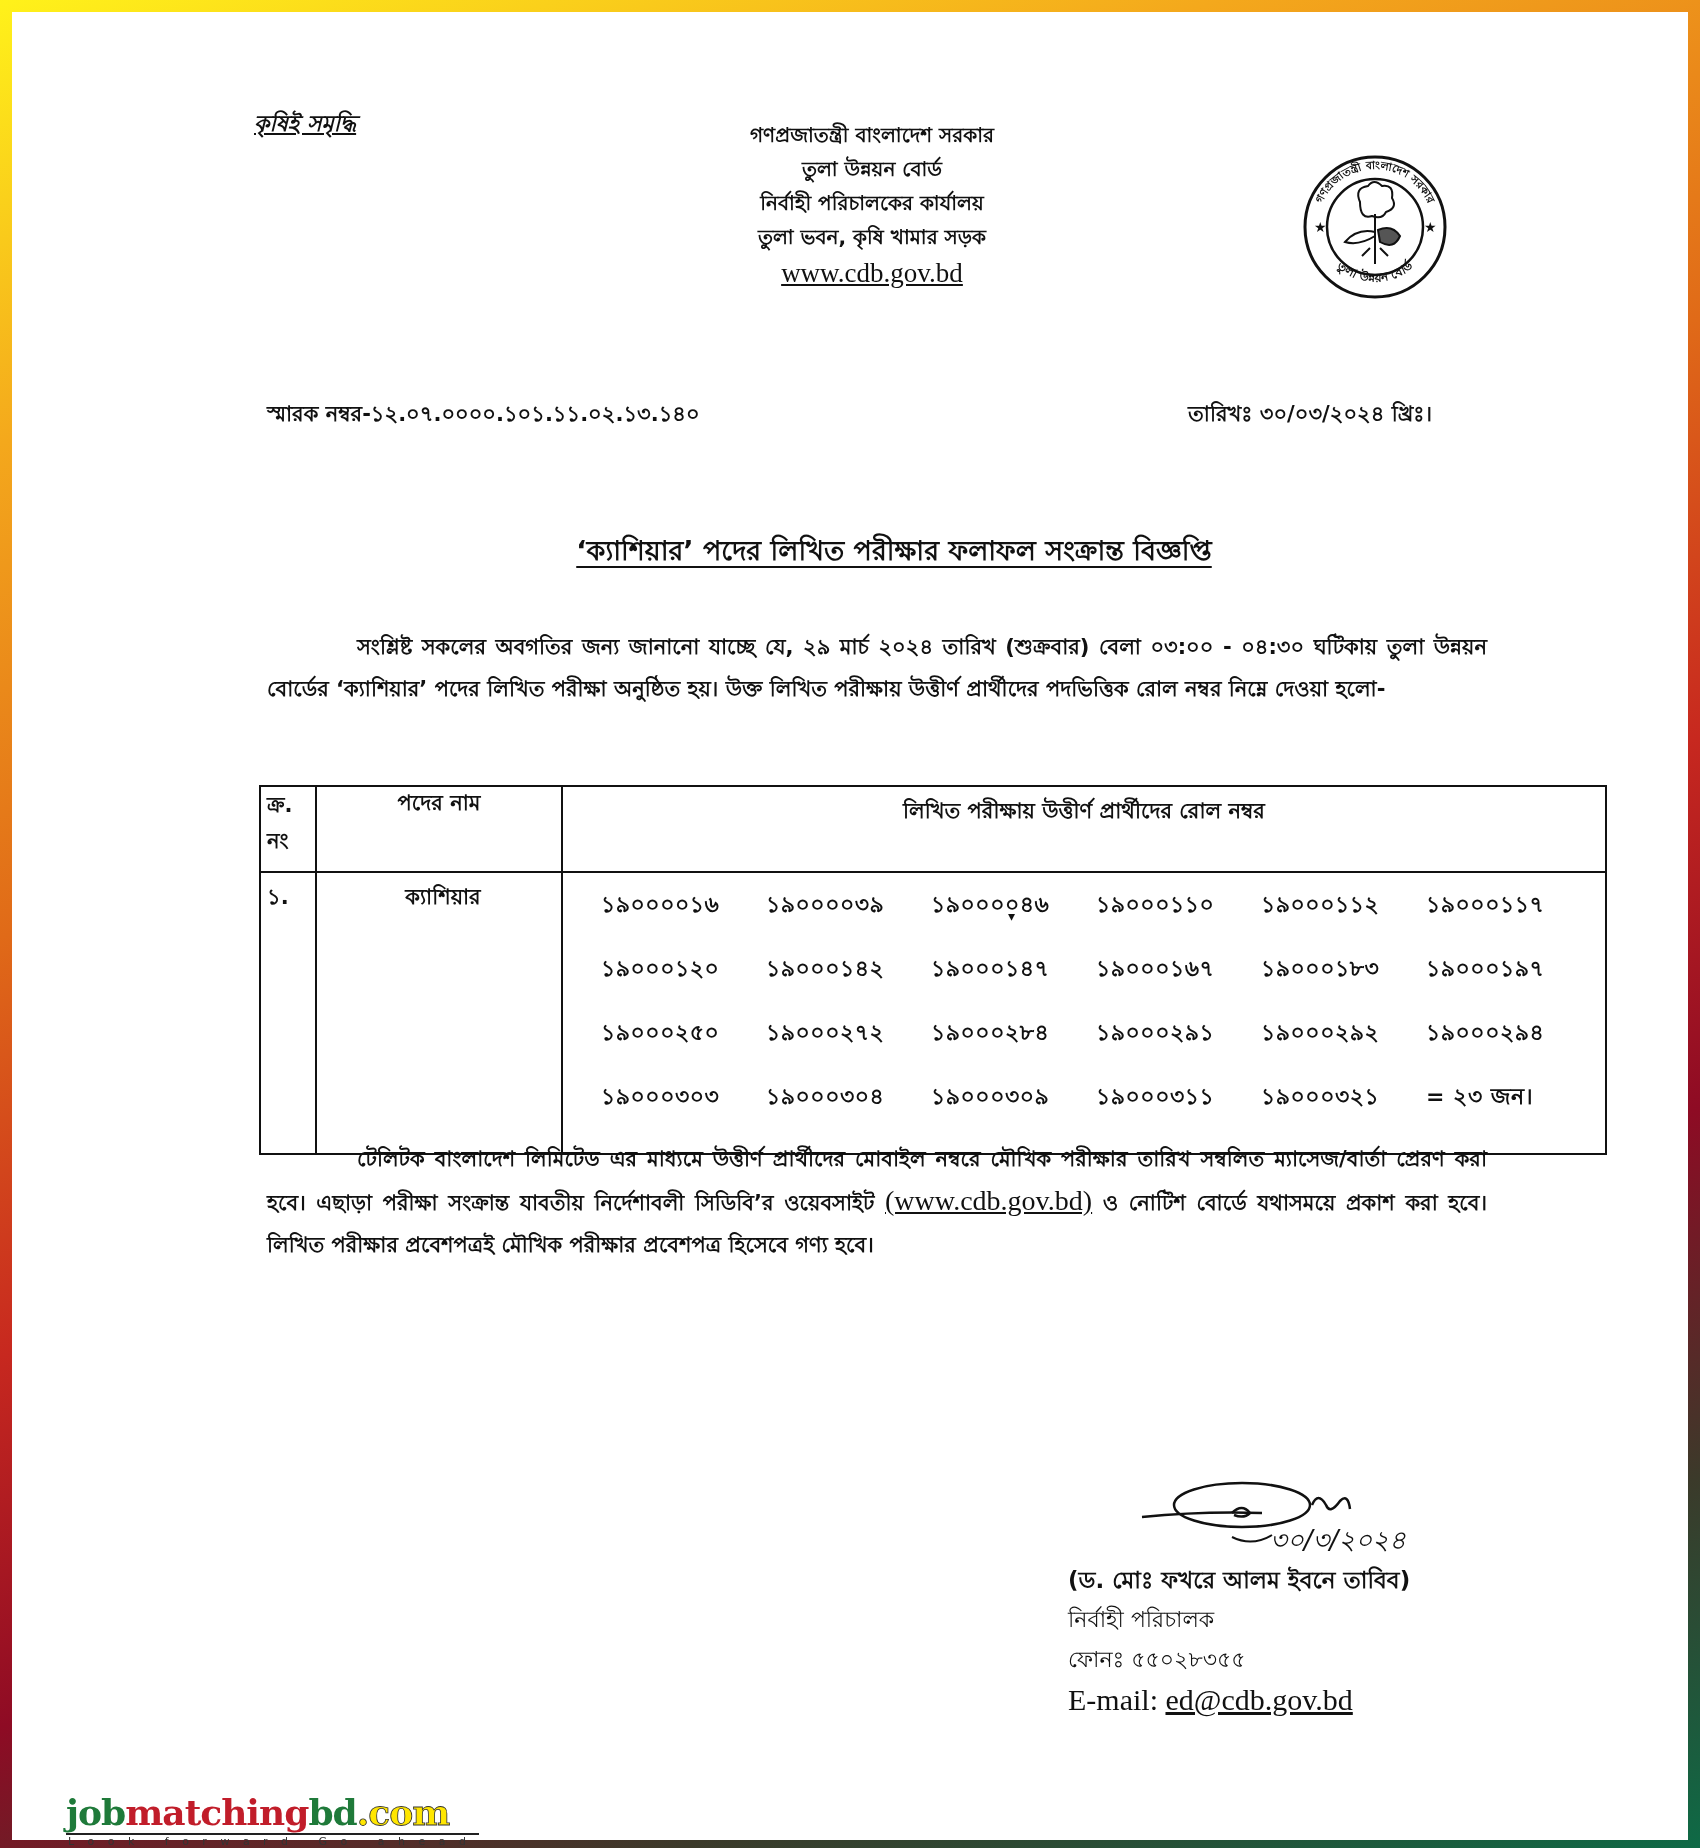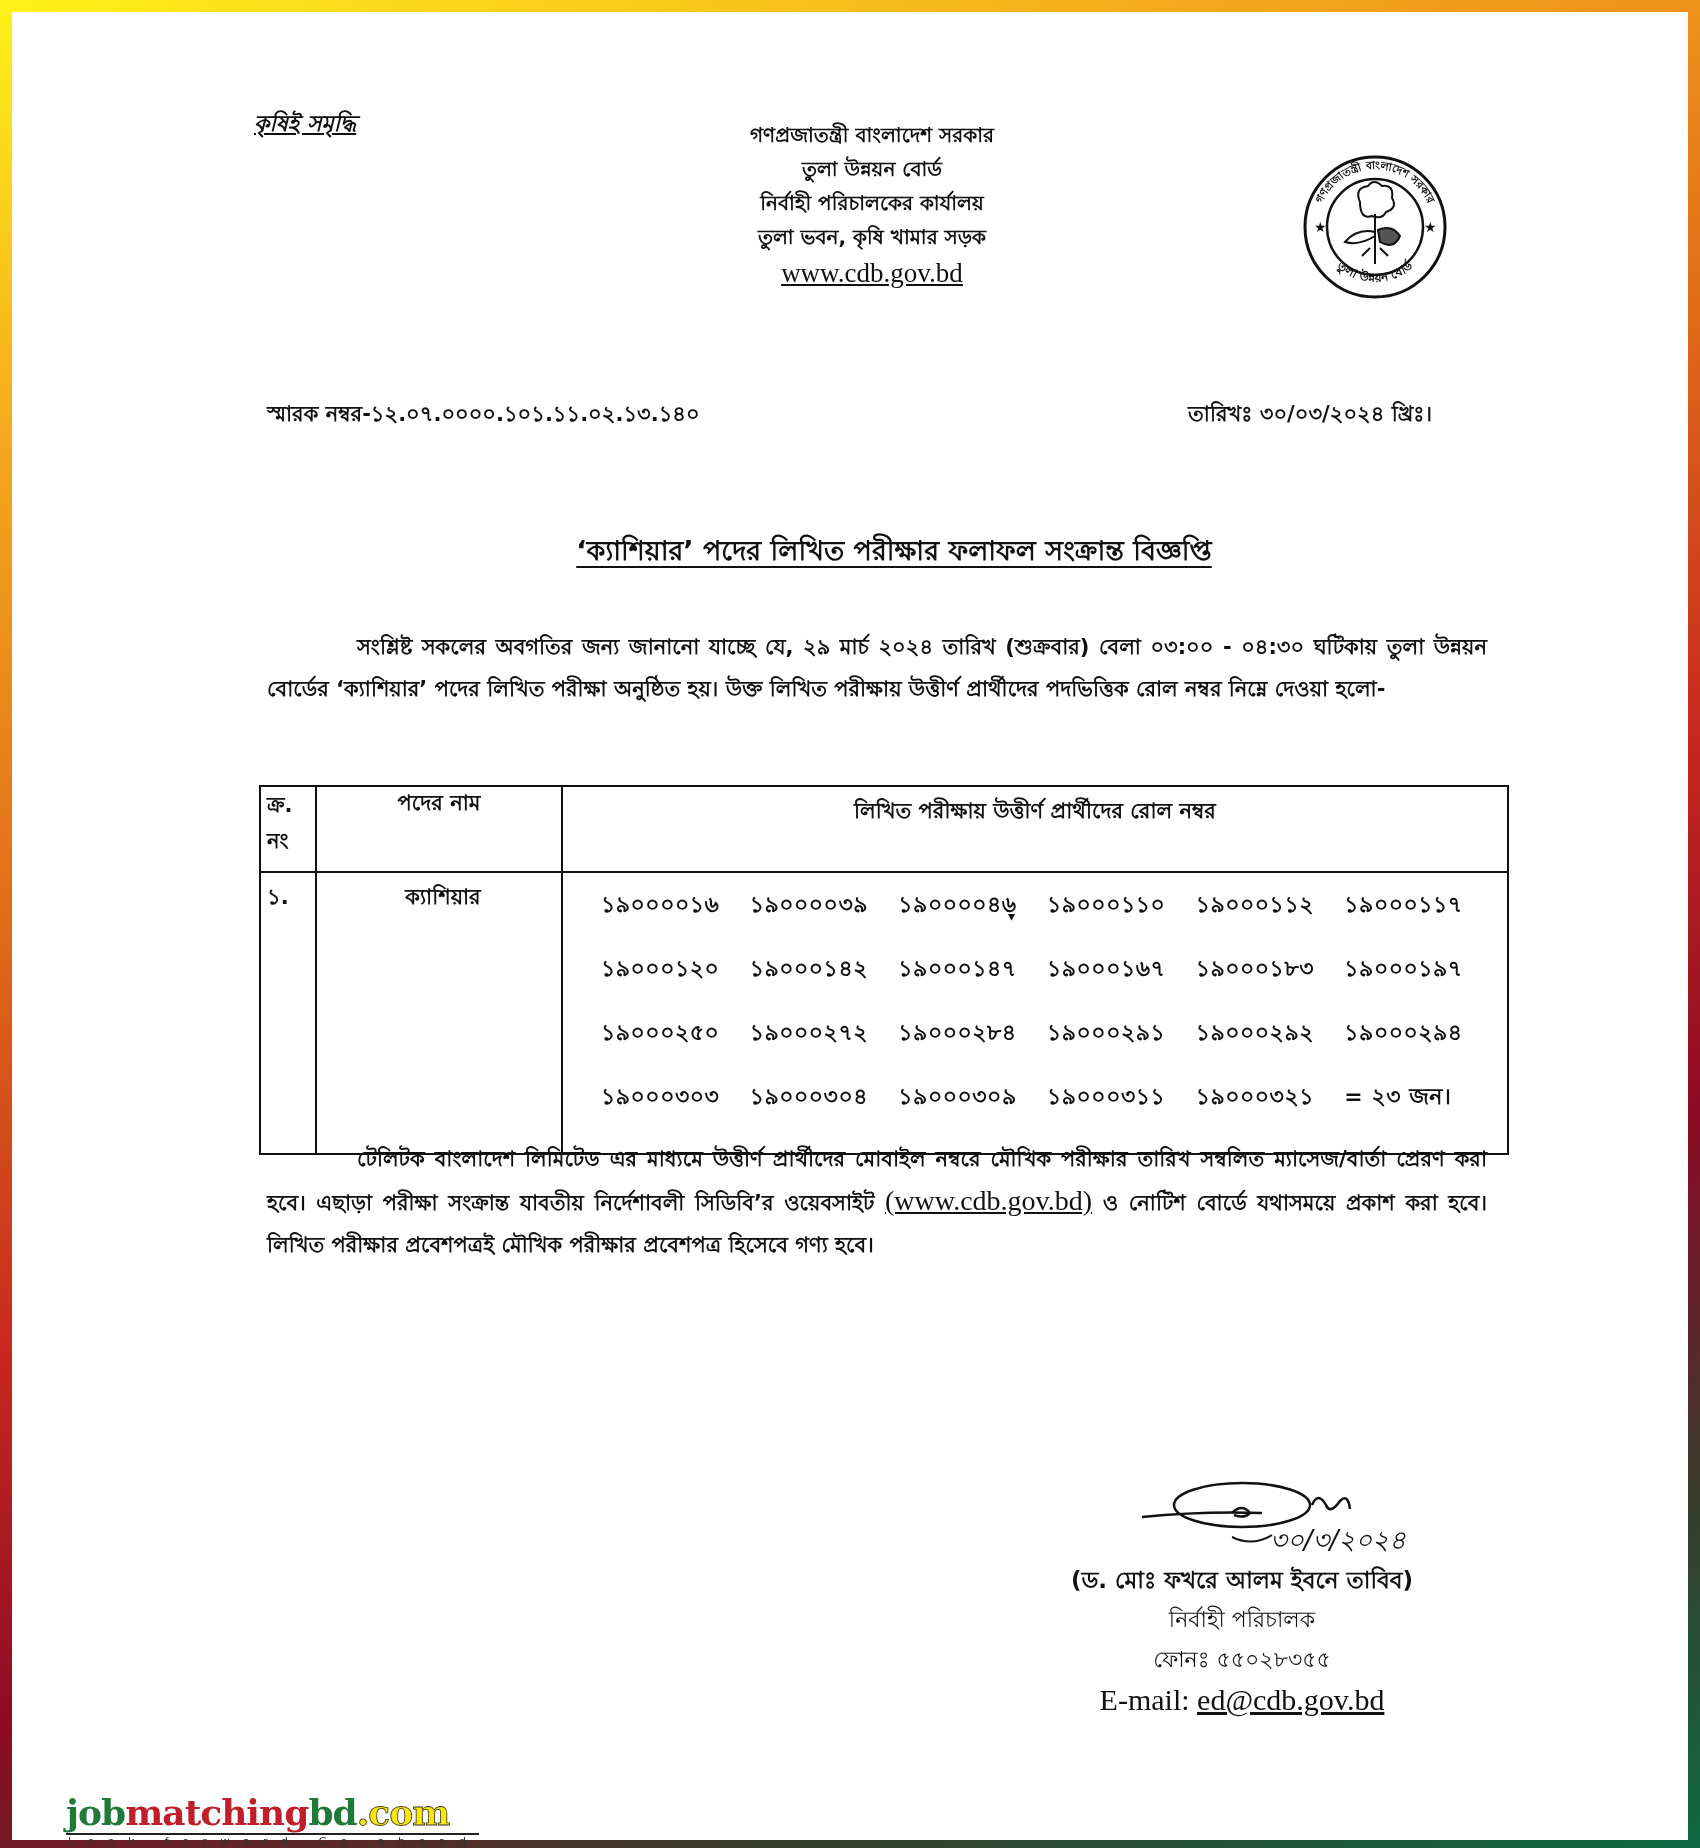--- a/index.html
+++ b/index.html
@@ -38,40 +38,40 @@
     .title span { text-decoration: underline; text-underline-offset: 6px; }
     .para {
       left: 255px; width: 1220px; font-size: 21px; font-weight: bold;
       line-height: 42px; text-align: justify;
     }
     .para .indent { display: inline-block; width: 90px; }
     .para1 { top: 614px; }
     .para2 { top: 1126px; }
     .para2 .site { font-family: "Liberation Serif", serif; font-size: 28px; font-weight: normal; text-decoration: underline; }
     table.results {
-      position: absolute; left: 247px; top: 773px; width: 1250px;
+      position: absolute; left: 247px; top: 773px; width: 1348px;
       border-collapse: collapse; font-size: 21px; font-weight: bold;
     }
     table.results td, table.results th {
       border: 2px solid #111; vertical-align: top; padding: 0;
     }
     table.results th { font-weight: bold; height: 76px; }
     .col-sl { width: 48px; text-align: left; padding-left: 6px !important; line-height: 36px; }
     .col-post { width: 244px; text-align: center; }
     .col-rolls-h { text-align: center; padding-top: 8px !important; }
     .post-cell { text-align: center; padding-left: 8px !important; padding-top: 8px !important; margin-left: 44px; }
     .sl-cell { padding-left: 6px !important; padding-top: 8px !important; }
     .rolls-grid {
       display: grid; grid-template-columns: repeat(6, 1fr);
       row-gap: 0; padding: 10px 14px 14px 18px; margin-left: 20px;
     }
     .rolls-grid div { height: 64px; line-height: 44px; font-size: 22px; letter-spacing: 0.5px; }
     .signature { left: 1120px; top: 1465px; width: 360px; height: 100px; }
     .sig-block {
-      left: 1010px; top: 1548px; width: 440px; text-align: center;
+      left: 1056px; top: 1548px; width: 440px; text-align: left;
       font-size: 22px; line-height: 40px;
     }
     .sig-block .name { font-weight: bold; font-size: 23px; }
     .sig-block .email { font-family: "Liberation Serif", serif; font-size: 30px; }
     .sig-block .email .addr { text-decoration: underline; }
     .watermark { left: 25px; top: 1780px; margin-left: 29px; }
     .wm-logo {
       font-family: "DejaVu Serif", serif; font-weight: bold; font-size: 36px; letter-spacing: -1px;
       line-height: 40px; border-bottom: 2px solid #222; padding-bottom: 1px;
     }

